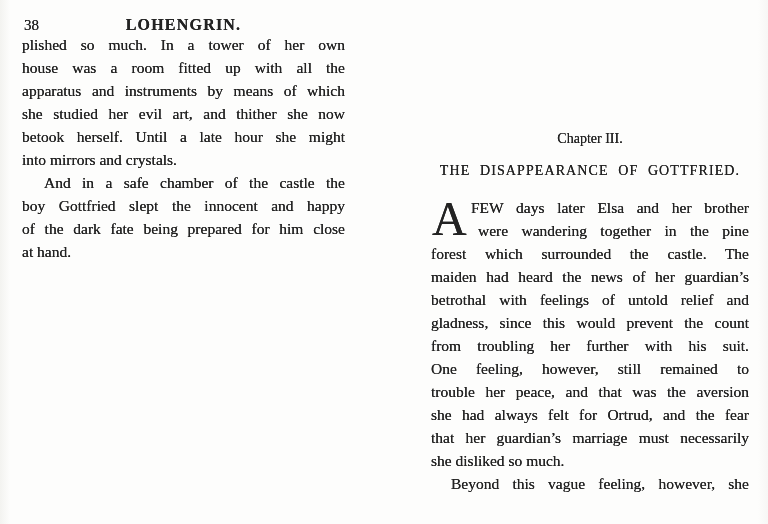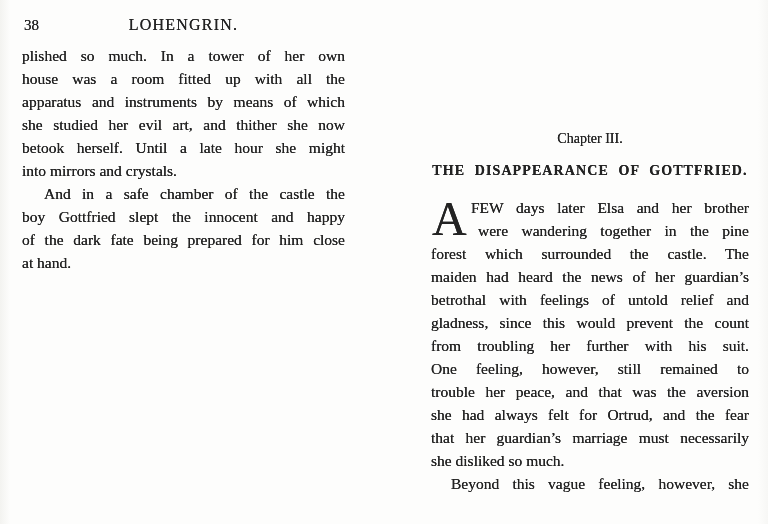--- a/index.html
+++ b/index.html
@@ -20,35 +20,35 @@
     text-shadow: 0 0 0.4px currentColor;
   }
   .line.lastline { text-align-last: left; }
 
   
   .left-page { position: absolute; left: 22px; top: 0; width: 323px; }
   .lp-header { position: relative; height: 17px; margin-top: 16px; }
   .page-num { position: absolute; left: 2px; top: 1px; font-size: 15px; text-shadow: 0 0 0.4px currentColor; }
   .running-title {
     position: absolute; left: 0; right: 0; top: 0;
-    text-align: center; font-weight: 400; font-size: 16px; letter-spacing: 1.2px;
+    text-align: center; font-weight: 700; font-size: 16px; letter-spacing: 1.2px;
     text-shadow: 0 0 0.3px currentColor;
   }
-  .lp-body { margin-top: 11px; font-size: 15.5px; line-height: 23px; }
+  .lp-body { font-size: 15.5px; line-height: 23px; }
   #lp-para2 .line:nth-child(1) { text-indent: 22px; }
 
   
   .right-page { position: absolute; left: 431px; top: 0; width: 318px; }
   .chapter-heading {
     position: absolute; top: 131px; left: 0; right: 0;
     text-align: center; font-size: 14px; text-shadow: 0 0 0.4px currentColor;
   }
   .chapter-title {
     position: absolute; top: 163px; left: 0; right: 0;
-    text-align: center; font-size: 14px; font-weight: 700;
+    text-align: center; font-size: 14px; font-weight: 400;
     letter-spacing: 1.1px; word-spacing: 5px;
     text-shadow: 0 0 0.3px currentColor;
   }
   .rp-body { position: absolute; top: 196px; left: 0; width: 318px; font-size: 15.5px; line-height: 23px; }
   .drop-cap {
     position: absolute; left: 1px; top: 2px;
     font-size: 48px; line-height: 42px;
     text-shadow: 0 0 0.4px currentColor;
   }
   #rp-para1 .line:nth-child(1) { padding-left: 40px; }

